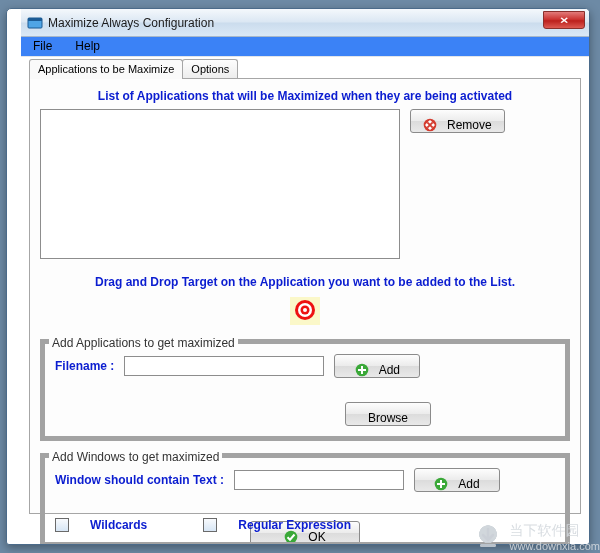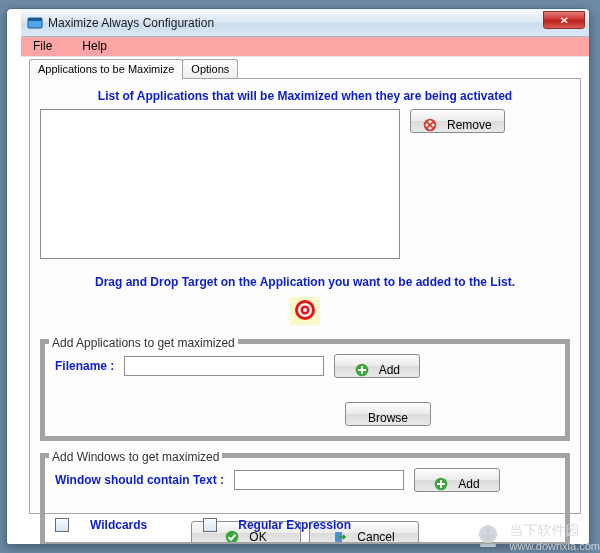--- a/index.html
+++ b/index.html
@@ -3,21 +3,21 @@
 <meta charset="utf-8">
 <style>
   * { box-sizing: border-box; margin: 0; padding: 0; }
   body { font-family: "Segoe UI", Tahoma, sans-serif; font-size: 12px; background: #6d8aa5; width: 600px; height: 553px; overflow: hidden; position: relative; }
   .window { position: absolute; top: 8px; left: 6px; width: 584px; height: 537px; background: #fff; border: 1px solid #4b6b8a; border-radius: 5px 5px 3px 3px; box-shadow: 0 3px 10px rgba(0,0,0,0.35); overflow: hidden; padding-left: 14px; }
   .titlebar { height: 28px; background: linear-gradient(#f4f8fc, #dbe7f3 48%, #cbdced 52%, #dbe9f6); display: flex; align-items: center; padding: 0 0 0 6px; border-bottom: 1px solid #a8b8c9; }
   .titlebar .app-icon { width: 16px; height: 16px; margin-right: 5px; display: inline-flex; }
   .titlebar .title-text { flex: 1; color: #1b1b1b; font-size: 12px; }
   .close-btn { width: 42px; height: 18px; margin-right: 4px; margin-top: -6px; border-radius: 0 0 3px 3px; background: linear-gradient(#e27b7a, #cc3633 45%, #bb201d 55%, #dd5a52); border: 1px solid #8a2f2c; color: #fff; display: flex; align-items: center; justify-content: center; font-size: 11px; font-weight: bold; cursor: default; }
   .close-btn span { transform: scaleX(1.3); }
-  .menubar { height: 20px; display: flex; gap: 14px; padding: 0 4px; background: #fca5a5; border-bottom: 1px solid #e1e5ea; }
+  .menubar { height: 20px; display: flex; gap: 7px; padding: 0 4px; background: #3b82f6; border-bottom: 1px solid #e1e5ea; }
   .menubar .mitem { padding: 2px 8px 3px; cursor: default; }
   .client { padding: 0 8px 8px 8px; }
   .tabs { display: flex; margin-top: 2px; }
   .tab { padding: 3px 8px 4px; border: 1px solid #a6a6a6; border-bottom: none; background: linear-gradient(#fdfdfd,#ececec); border-radius: 3px 3px 0 0; font-size: 11px; cursor: default; }
   .tab.active { background: #fafafa; position: relative; z-index: 2; }
   .tab + .tab { margin-left: -1px; }
   .tabcontent { border: 1px solid #a6a6a6; padding: 8px 10px 6px; position: relative; top: -1px; background: #fdfdfd; height: 436px; }
   .blue-head { color: #0b1dd0; font-weight: bold; text-align: center; font-size: 12px; margin: 2px 0 6px; }
   .target-row { text-align: center; margin: 8px 0 0; }
   .target-icon { display: inline-flex; width: 30px; height: 28px; align-items: center; justify-content: center; background: #fbf8c9; }
@@ -155,29 +155,20 @@
     <div class="bottombar">
       <div class="winbtn" style="min-width:110px">
         <span class="ico">
           <svg viewBox="0 0 14 14">
               <circle cx="7" cy="7" r="6.3" fill="#3aa838"></circle>
               <path d="M3.5 7.2 L6 9.7 L10.5 4.5" stroke="#fff" stroke-width="2" fill="none"></path>
             </svg>
         </span>
         <span>OK</span>
       </div>
-      <div class="winbtn" style="min-width:110px">
-        <span class="ico">
-          <svg viewBox="0 0 14 14">
-              <rect x="2" y="2" width="7" height="10" rx="1" fill="#4a8fce"></rect>
-              <path d="M6 7 h6 M10 5 l2 2 -2 2" stroke="#2b9a2b" stroke-width="1.6" fill="none"></path>
-            </svg>
-        </span>
-        <span>Cancel</span>
-      </div>
     </div>
   </div>
 </div>
 
 <div class="watermark">
   <span class="dl-icon">
     <svg width="26" height="26" viewBox="0 0 26 26">
         <path d="M13 4 v10 M8 10 l5 5 5-5" stroke="#c6ccd3" stroke-width="2.6" fill="none" stroke-linecap="round" stroke-linejoin="round"></path>
         <rect x="5" y="19" width="16" height="3" rx="1.2" fill="#c6ccd3"></rect>
       </svg>

